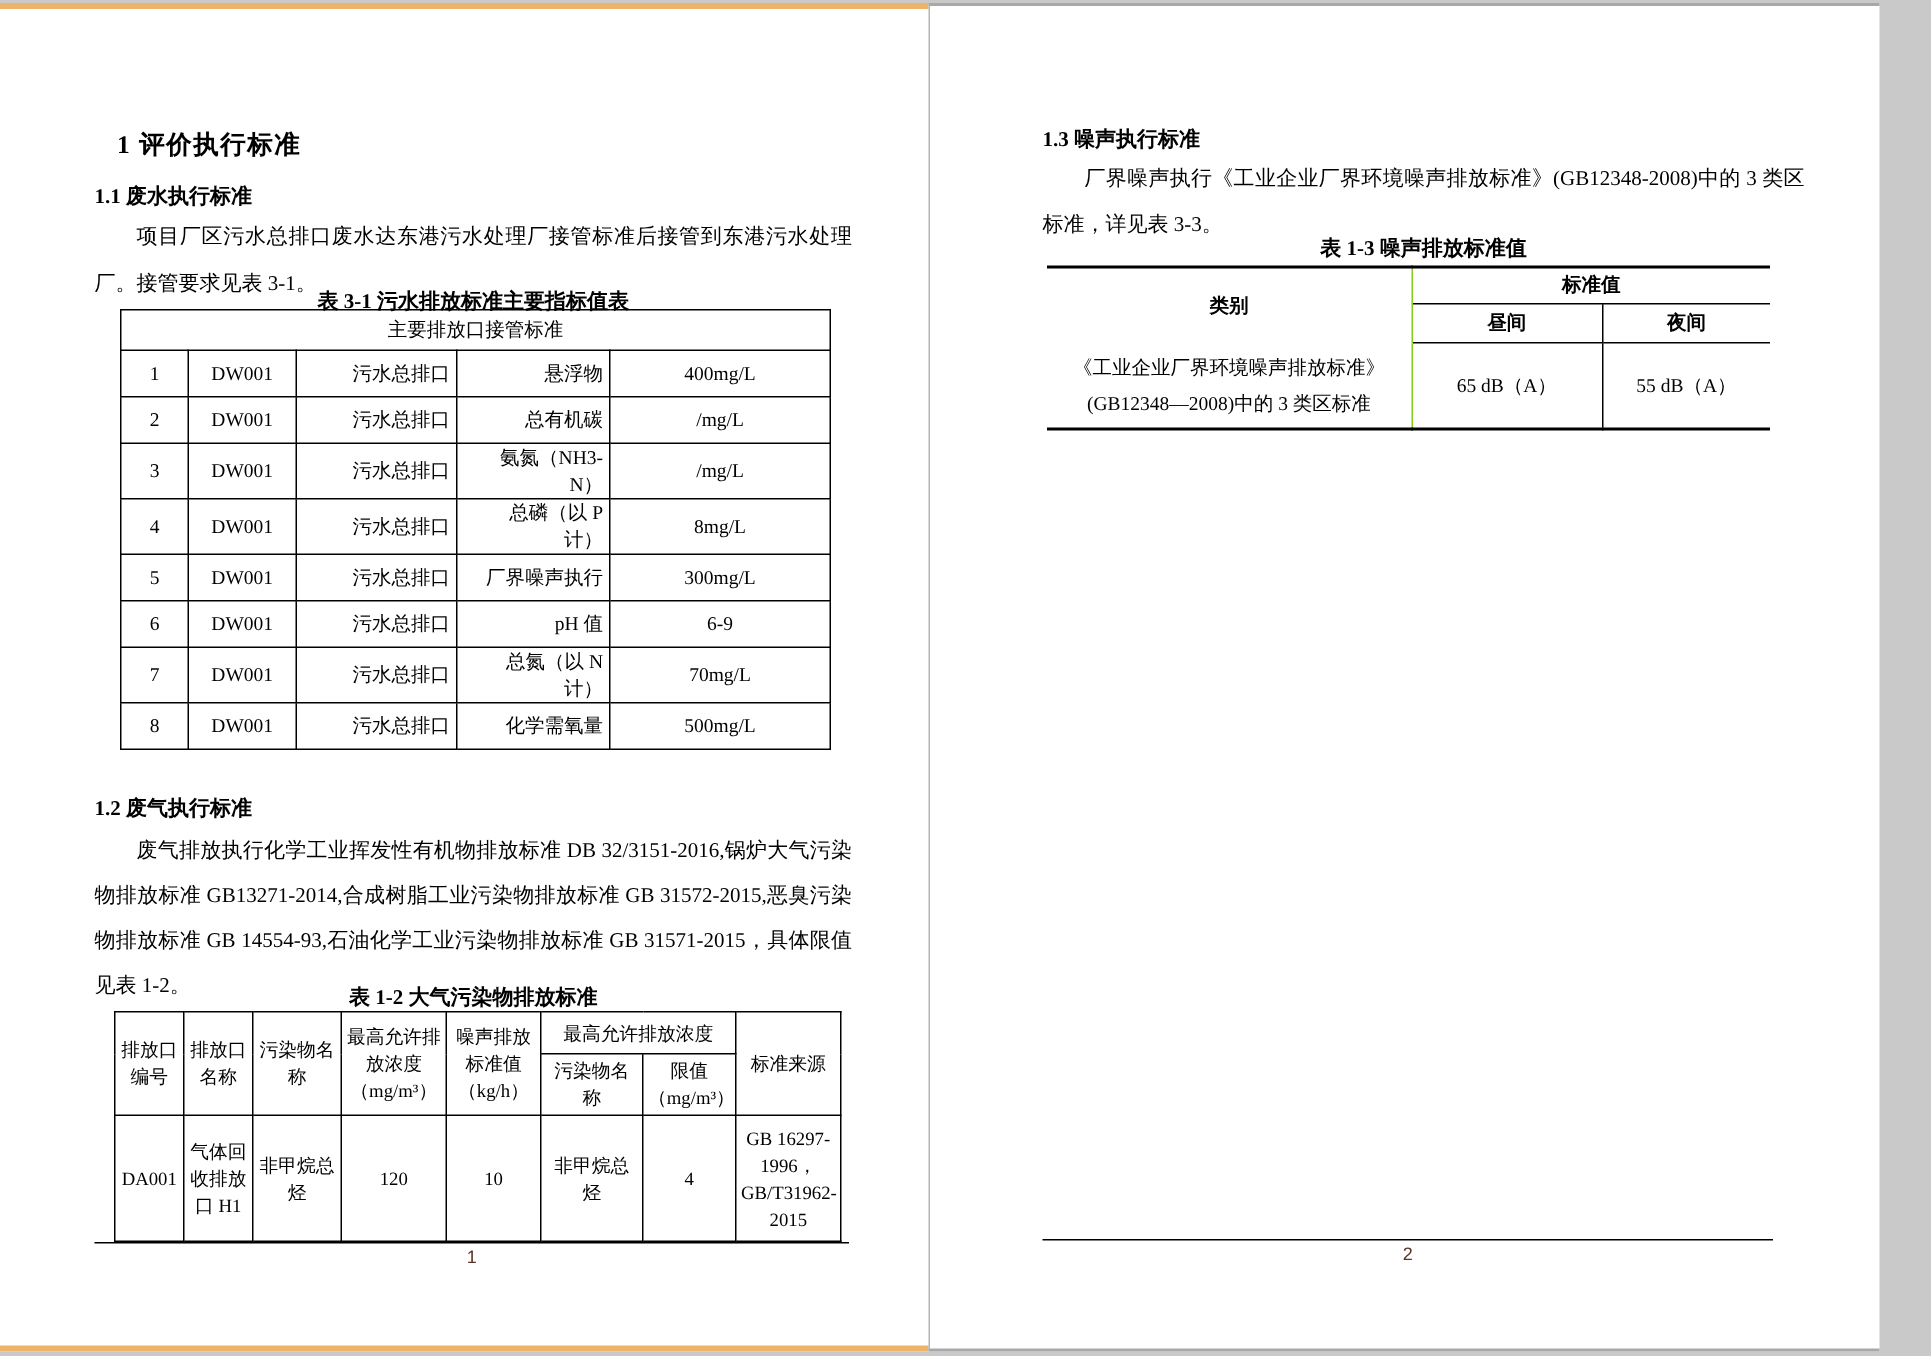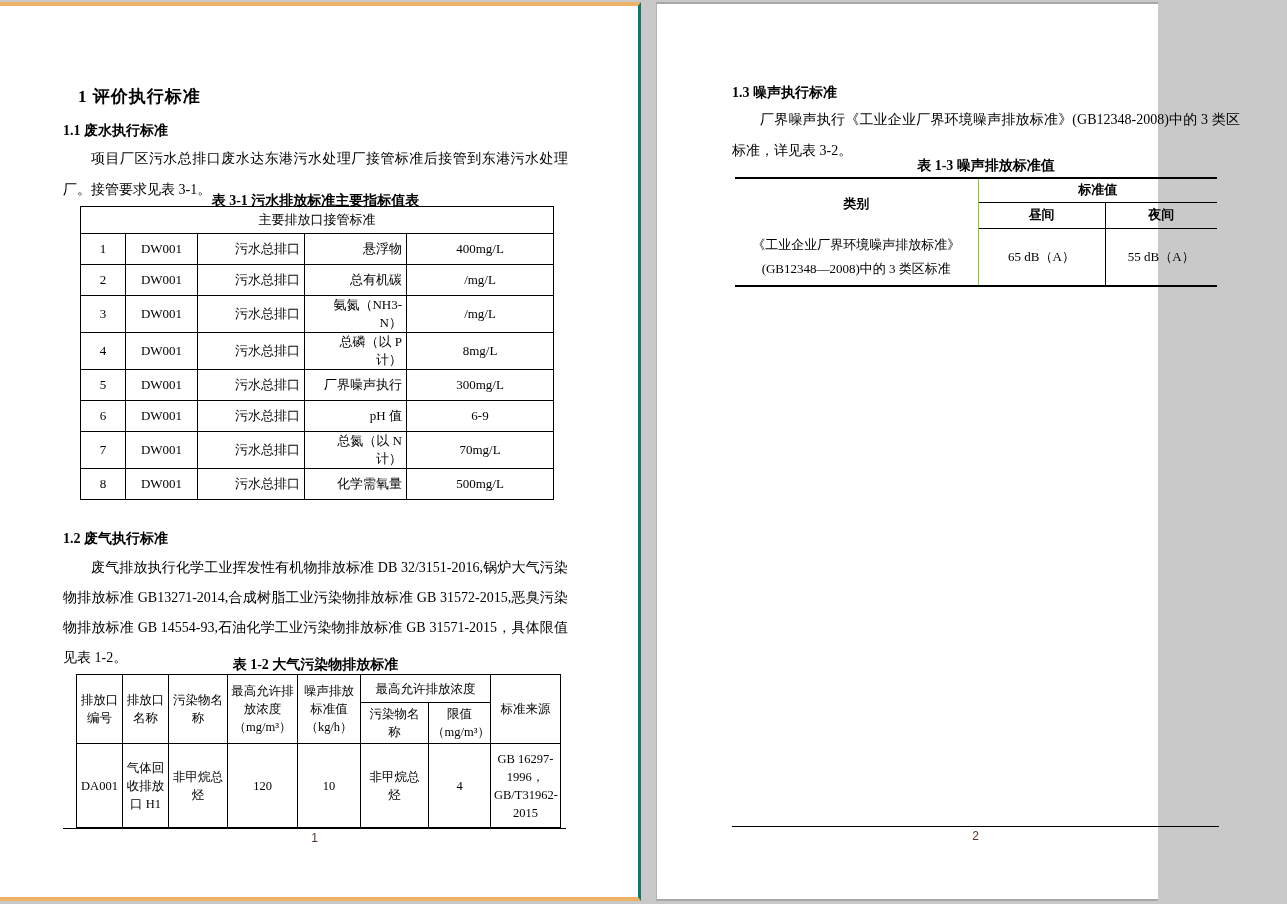--- a/index.html
+++ b/index.html
@@ -12,21 +12,21 @@
   .page {
     position:absolute; top:2px; height:899px; background:#fff;
   }
   .page-left {
     left:0; width:641px;
     border-top:4px solid #eeb268;
     border-right:3px solid #0f766e;
     border-bottom:4px solid #eeb268;
   }
   .page-right {
-    left:656px; width:502px;
+    left:619px; width:634px;
     border-top:2px solid #a8a8a8;
     border-bottom:2px solid #a8a8a8;
     border-left:1px solid #b5b5b5;
   }
   .abs { position:absolute; }
 
   .h1 { font-size:17px; font-weight:bold; letter-spacing:1px; }
   .h2 { font-size:14px; font-weight:bold; }
   .para { font-size:14px; line-height:31px; text-align:justify; text-indent:2em; }
   .caption { font-size:14px; font-weight:bold; text-align:center; }
@@ -190,21 +190,21 @@
     </table>
 
   <div class="abs footer-rule" style="left:63px; top:822px; width:503px;"></div>
   <div class="abs pagenum" style="left:63px; top:825px; width:503px;">1</div>
 </div>
 
 <div class="page page-right">
 
   <div class="abs h2" style="left:75px; top:80px;">1.3 噪声执行标准</div>
 
-  <div class="abs para" style="left:75px; top:100px; width:508px;">厂界噪声执行《工业企业厂界环境噪声排放标准》(GB12348-2008)中的 3 类区标准，详见表 3-2。</div>
+  <div class="abs para" style="left:75px; top:100px; width:508px;">厂界噪声执行《工业企业厂界环境噪声排放标准》(GB12348-2008)中的 3 类区标准，详见表 3-3。</div>
 
   <div class="abs caption" style="left:75px; top:153px; width:508px;">表 1-3 噪声排放标准值</div>
 
   <table class="abs t13" style="left:78px; top:173px;">
     <colgroup>
         <col style="width:243px">
         <col style="width:127px">
         <col style="width:112px">
       </colgroup>
     <tbody>

